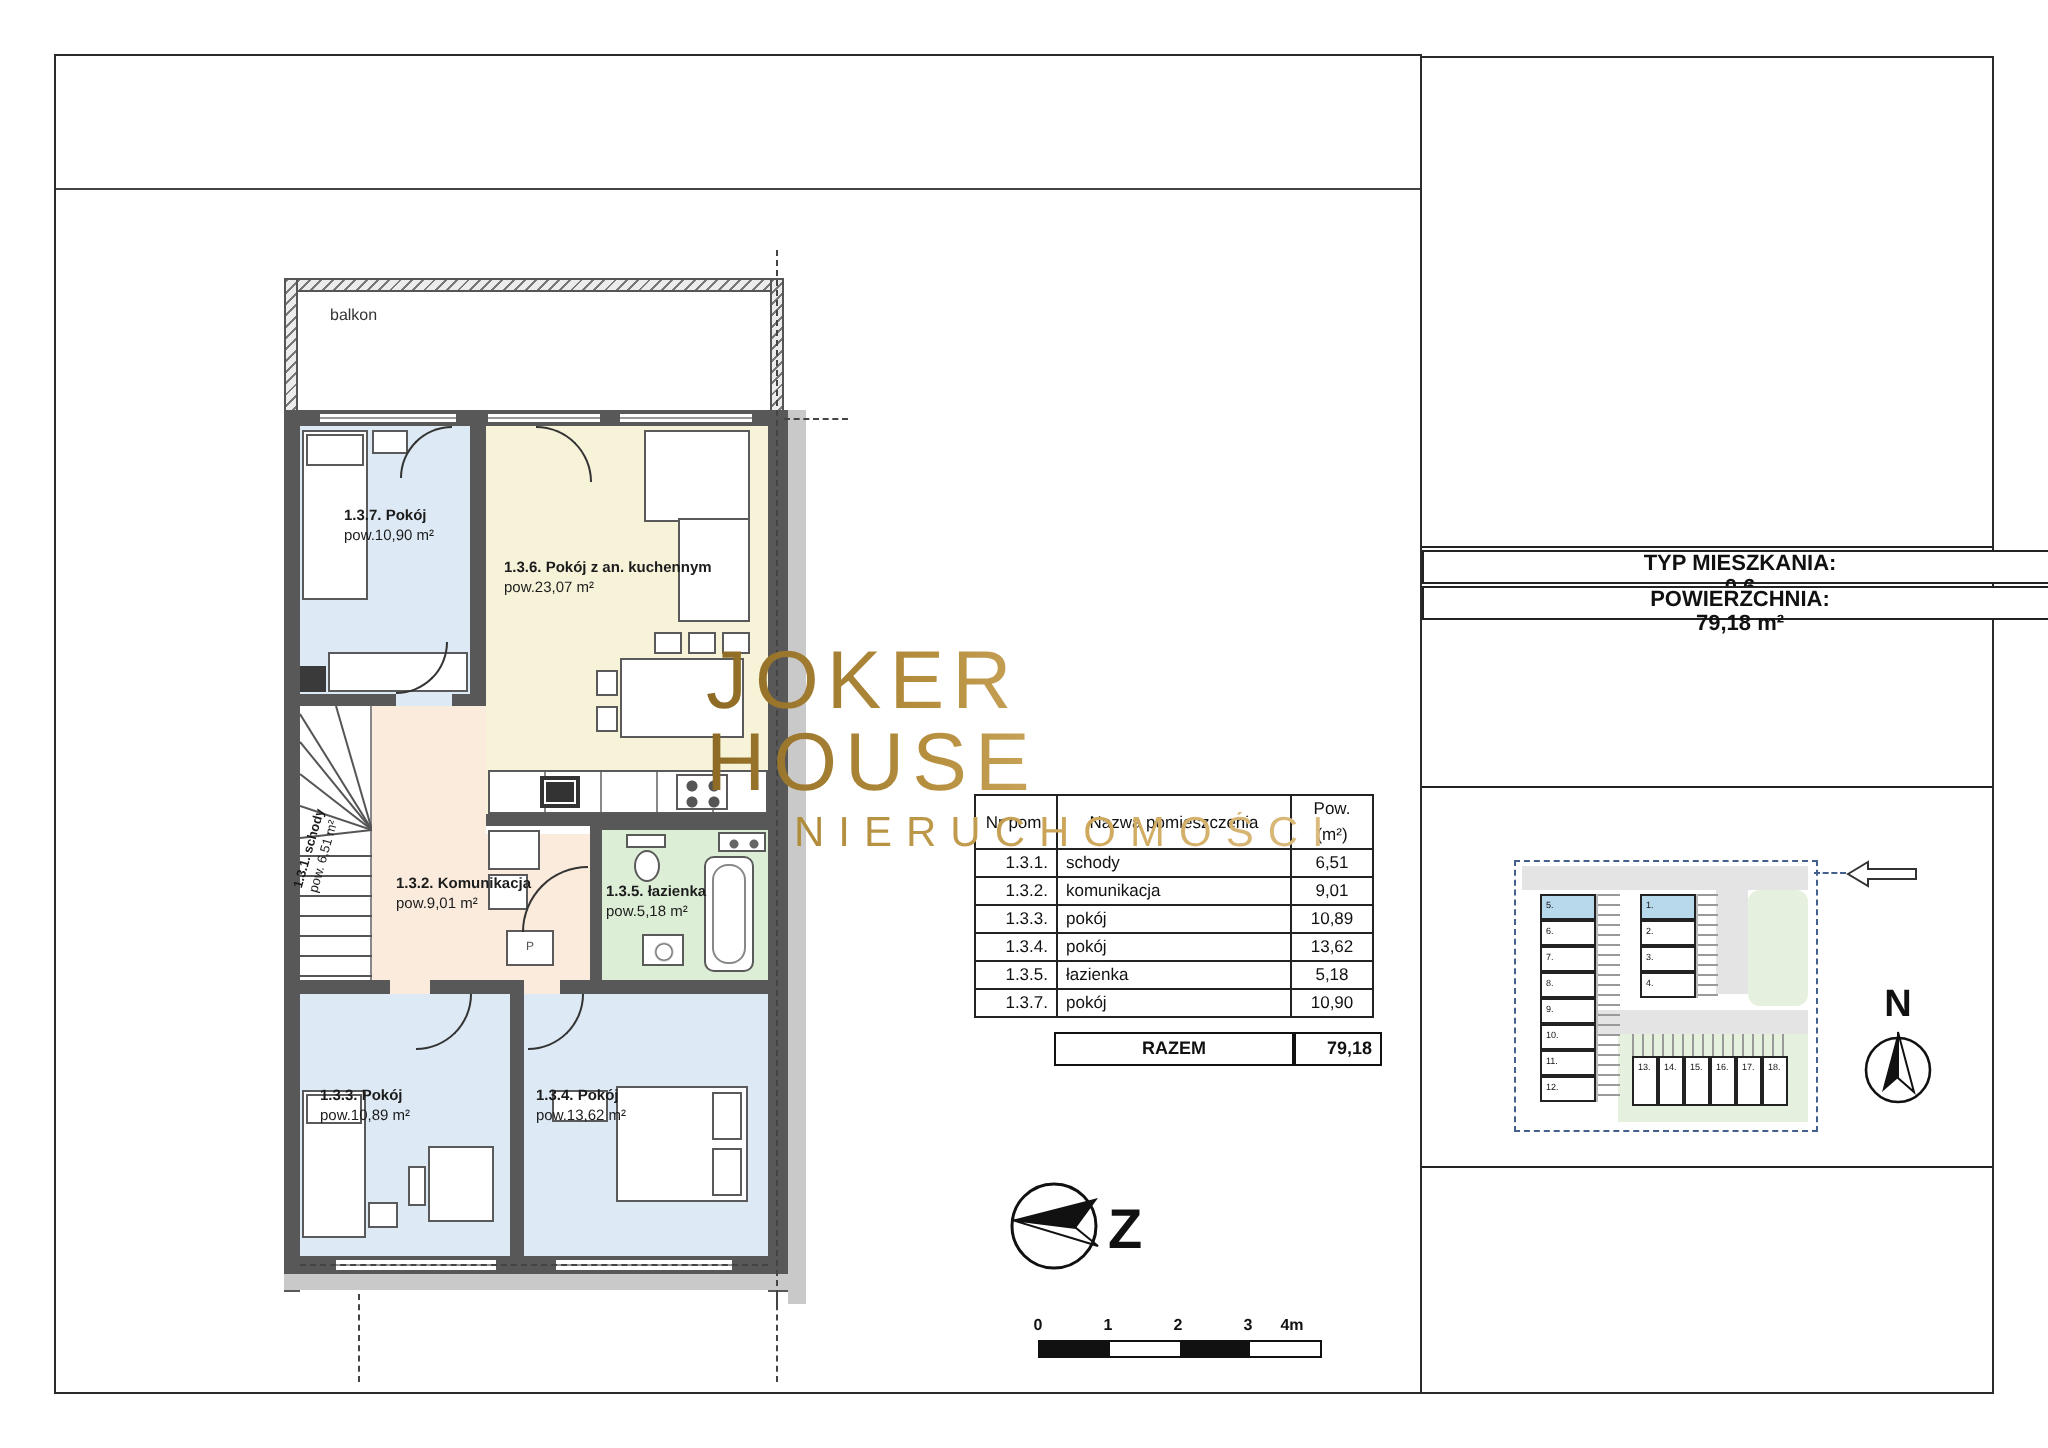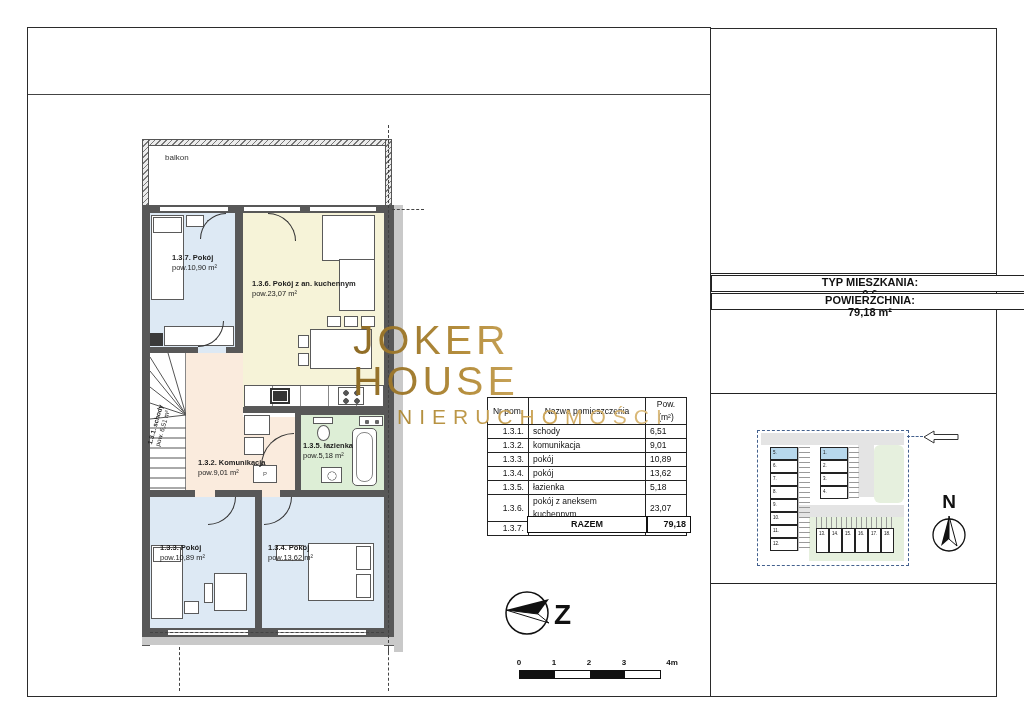--- a/index.html
+++ b/index.html
@@ -28,21 +28,21 @@
       -webkit-background-clip:text;background-clip:text;color:transparent;}
   .logo-l2{font-size:21px;font-weight:300;letter-spacing:7px;line-height:1;margin-top:4px;padding-left:44px;
       background:linear-gradient(90deg,#a5822f,#cfa85c 60%,#dcbd80);
       -webkit-background-clip:text;background-clip:text;color:transparent;}
   
   table.rt{border-collapse:collapse;font-size:8.5px;}
   table.rt th,table.rt td{border:1px solid #222;padding:0 4px;height:13px;line-height:13px;background:#fff;}
   table.rt th{height:16px;font-weight:normal;text-align:center;}
   td.c-nr{text-align:right;width:32px;}
   td.c-name{text-align:left;width:108px;}
-  td.c-pow{text-align:left;width:32px;}
+  td.c-pow{text-align:center;width:32px;}
   .totbox{position:absolute;border:1px solid #111;background:#fff;font-size:9px;font-weight:bold;
           line-height:15px;height:15px;}
   
   .inforow{position:absolute;left:0;width:318px;height:17px;border:1px solid #222;background:#fff;
            display:flex;justify-content:space-between;align-items:center;padding:0 9px;
            font-size:11px;font-weight:bold;box-sizing:border-box;flex-direction:column;}
   
   .map{position:absolute;border:1px dashed #44618e;background:#fff;}
   .road{position:absolute;background:#e4e4e4;}
   .green{position:absolute;background:#e6f0de;}
@@ -185,21 +185,21 @@
     <div class="abs dashv" style="left:248px;top:514px;width:0;height:44px;"></div>
 
     <div class="rlabel" style="left:32px;top:120px;">
       <div class="rname">1.3.7. Pokój</div>
       <div>pow.10,90 m²</div>
     </div>
     <div class="rlabel" style="left:112px;top:146px;">
       <div class="rname">1.3.6. Pokój z an. kuchennym</div>
       <div>pow.23,07 m²</div>
     </div>
-    <div class="rlabel" style="left:58px;top:325px;">
+    <div class="rlabel" style="left:58px;top:304px;">
       <div class="rname">1.3.2. Komunikacja</div>
       <div>pow.9,01 m²</div>
     </div>
     <div class="rlabel" style="left:163px;top:308px;">
       <div class="rname">1.3.5. łazienka</div>
       <div>pow.5,18 m²</div>
     </div>
     <div class="rlabel" style="left:20px;top:410px;">
       <div class="rname">1.3.3. Pokój</div>
       <div>pow.10,89 m²</div>
@@ -241,25 +241,20 @@
           <td class="c-nr">1.3.4.</td>
           <td class="c-name">pokój</td>
           <td class="c-pow">13,62</td>
         </tr>
     <tr>
           <td class="c-nr">1.3.5.</td>
           <td class="c-name">łazienka</td>
           <td class="c-pow">5,18</td>
         </tr>
     <tr>
-          <td class="c-nr">1.3.6.</td>
-          <td class="c-name">pokój z aneksem kuchennym</td>
-          <td class="c-pow">23,07</td>
-        </tr>
-    <tr>
           <td class="c-nr">1.3.7.</td>
           <td class="c-name">pokój</td>
           <td class="c-pow">10,90</td>
         </tr>
   </tbody>
     </table>
   <div class="totbox" style="left:527px;top:516px;width:118px;text-align:center;">RAZEM</div>
   <div class="totbox" style="left:647px;top:516px;width:38px;text-align:right;padding-right:4px;">79,18</div>
 
   <svg class="abs" style="left:499px;top:586px;" width="80" height="54" viewBox="0 0 80 54">
@@ -267,21 +262,21 @@
     <polygon points="7,24 50,13 39,28" fill="#111"></polygon>
     <polygon points="7,24 50,37 39,28" fill="none" stroke="#111" stroke-width="1"></polygon>
     <text x="55" y="38" font-size="28" font-weight="bold" font-family="Liberation Sans, sans-serif" fill="#111">Z</text>
   </svg>
 
   <div class="abs" style="left:516px;top:658px;width:150px;height:26px;">
     <span class="sb-tick" style="left:3px;top:0;">0</span>
     <span class="sb-tick" style="left:38px;top:0;">1</span>
     <span class="sb-tick" style="left:73px;top:0;">2</span>
     <span class="sb-tick" style="left:108px;top:0;">3</span>
-    <span class="sb-tick" style="left:156px;top:0;">4m</span>
+    <span class="sb-tick" style="left:130px;top:0;">4m</span>
     <div class="sb-bar" style="left:3px;top:12px;width:140px;"></div>
   </div>
 
   <div class="abs box" style="left:710px;top:28px;width:287px;height:669px;">
 
     <div class="abs" style="left:0;top:0;width:285px;height:245px;border-bottom:1px solid #222;"></div>
 
     <div class="inforow" style="top:246px;">
       <span>TYP MIESZKANIA:</span>
       <span>0.6</span>

